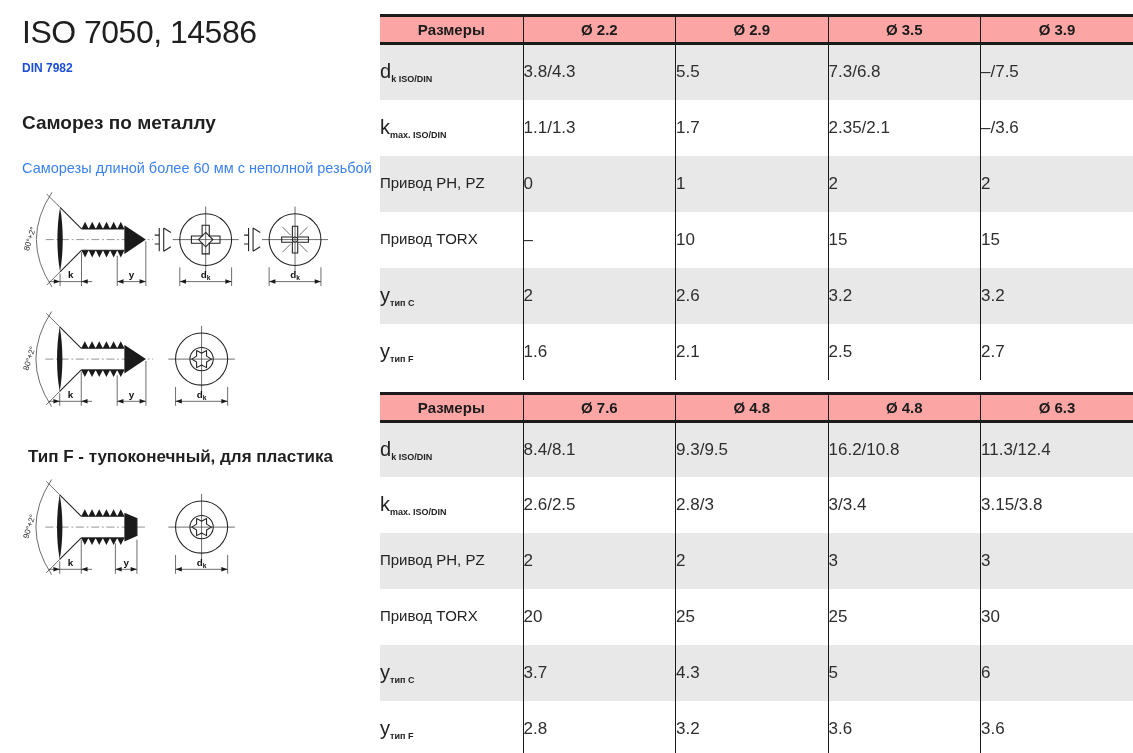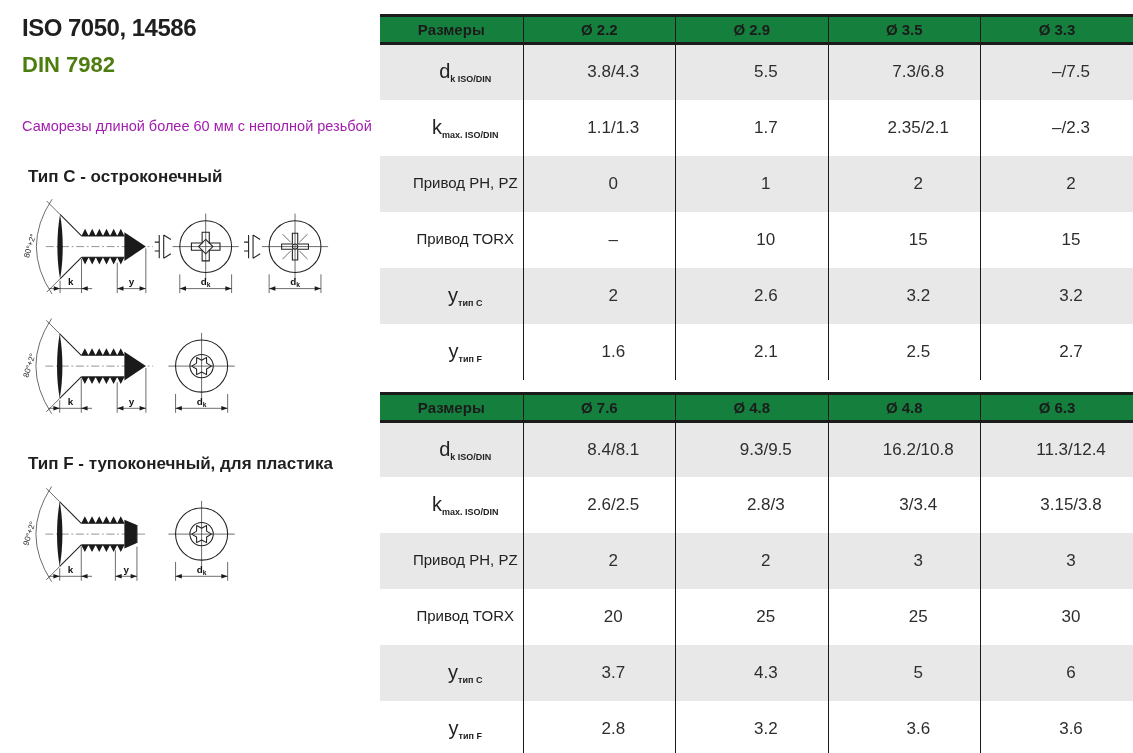--- a/index.html
+++ b/index.html
@@ -1,70 +1,70 @@
 <!DOCTYPE html>
 <html><head>
 <meta charset="utf-8">
 <style>
   * { box-sizing: border-box; margin: 0; padding: 0; }
   body { font-family: "Liberation Sans", sans-serif; background: #ffffff; }
   .page { position: relative; width: 1133px; height: 753px; background: #fff; overflow: hidden; }
 
   
   .left { position: absolute; left: 22px; top: 14px; width: 350px; }
-  .title { font-size: 24px; font-weight: bold; color: #1f1f1f; letter-spacing: -0.5px; }
-  .subtitle { font-size: 22px; font-weight: bold; color: #4d7c0f; margin-top: 10px; }
+  .title { font-size: 32px; font-weight: normal; color: #1f1f1f; letter-spacing: -0.5px; }
+  .subtitle { font-size: 12px; font-weight: bold; color: #1d4ed8; margin-top: 10px; }
   .product { margin-top: 36px; font-size: 19px; font-weight: bold; color: #1f1f1f; line-height: 1.3; }
   .product span { display: block; }
-  .desc { margin-top: 20px; font-size: 14.5px; color: #a21caf; line-height: 1.7; }
+  .desc { margin-top: 20px; font-size: 14.5px; color: #3b82f6; line-height: 1.7; }
   .desc span { display: block; }
   .type-heading { margin-top: 28px; margin-left: 6px; font-size: 17px; font-weight: bold; color: #1f1f1f; }
   .drawing-row { margin-top: 6px; }
 
   
   svg .ln   { stroke: #222; stroke-width: 1.2; fill: none; }
   svg .thin { stroke: #333; stroke-width: 0.8; fill: none; }
   svg .cl   { stroke: #555; stroke-width: 0.7; fill: none; stroke-dasharray: 9 3 2 3; }
   svg .dark { fill: #1a1a1a; stroke: none; }
   svg text.dim { font-family: "Liberation Sans", sans-serif; font-size: 11px; font-weight: bold; fill: #111; }
   svg text.dim .sub { font-size: 7.5px; }
   svg text.ang { font-family: "Liberation Sans", sans-serif; font-size: 9px; fill: #222; }
 
   
   .right { position: absolute; left: 380px; top: 14px; width: 753px; }
   table.spec-table { width: 100%; border-collapse: collapse; table-layout: fixed;
                      border-top: 3px solid #1b1b1b; }
   table.spec-table + table.spec-table { margin-top: 12px; }
-  .spec-table th { background: #15803d; border-bottom: 3px solid #1b1b1b;
+  .spec-table th { background: #fca5a5; border-bottom: 3px solid #1b1b1b;
                    font-size: 15px; font-weight: bold; color: #1b1b1b;
                    height: 28px; text-align: center; }
   .spec-table th + th, .spec-table td + td { border-left: 1.5px solid #1b1b1b; }
-  .spec-table td { height: 56px; text-align: center; font-size: 17px; color: #2e2e2e; background: #fff; padding-left: 28px; }
+  .spec-table td { height: 56px; text-align: left; font-size: 17px; color: #2e2e2e; background: #fff; }
   .spec-table tbody tr:nth-child(odd) td { background: #e8e8e8; }
   .spec-table td.lbl { font-size: 15px; color: #222; }
   .spec-table td.lbl .big { font-size: 20px; }
   .spec-table sub { font-size: 9px; font-weight: bold; }
 </style>
 </head>
 <body>
 
 <div class="page">
 
   <aside class="left">
     <div class="title">ISO 7050, 14586</div>
     <div class="subtitle">DIN 7982</div>
 
     <div class="product">
+      <span>Саморез по металлу</span>
     </div>
 
     <div class="desc">
       <span>Саморезы длиной более 60 мм с неполной резьбой</span>
     </div>
 
-    <div class="type-heading">Тип C - остроконечный</div>
 
     <div class="drawing-row">
       <svg width="312" height="109" viewBox="0 0 348 122">
         <g>
           <line class="cl" x1="26" y1="60" x2="146" y2="60"></line>
           <path class="dark" d="M42,24 C38,46 38,74 42,96 C46,74 46,46 42,24 Z"></path>
           <line class="ln" x1="42" y1="24" x2="66" y2="48"></line>
           <line class="ln" x1="42" y1="96" x2="66" y2="72"></line>
           <line class="ln" x1="66" y1="48" x2="114" y2="48"></line>
           <line class="ln" x1="66" y1="72" x2="114" y2="72"></line>
@@ -213,37 +213,37 @@
           <col>
           <col>
           <col>
         </colgroup>
       <thead>
         <tr>
           <th>Размеры</th>
           <th>Ø 2.2</th>
           <th>Ø 2.9</th>
           <th>Ø 3.5</th>
-          <th>Ø 3.3</th>
+          <th>Ø 3.9</th>
         </tr>
       </thead>
       <tbody>
         <tr>
           <td class="lbl"><span class="big">d</span><sub>k ISO/DIN</sub></td>
           <td>3.8/4.3</td>
           <td>5.5</td>
           <td>7.3/6.8</td>
           <td>–/7.5</td>
         </tr>
         <tr>
           <td class="lbl"><span class="big">k</span><sub>max. ISO/DIN</sub></td>
           <td>1.1/1.3</td>
           <td>1.7</td>
           <td>2.35/2.1</td>
-          <td>–/2.3</td>
+          <td>–/3.6</td>
         </tr>
         <tr>
           <td class="lbl"><span>Привод PH, PZ</span><sub></sub></td>
           <td>0</td>
           <td>1</td>
           <td>2</td>
           <td>2</td>
         </tr>
         <tr>
           <td class="lbl"><span>Привод TORX</span><sub></sub></td>

